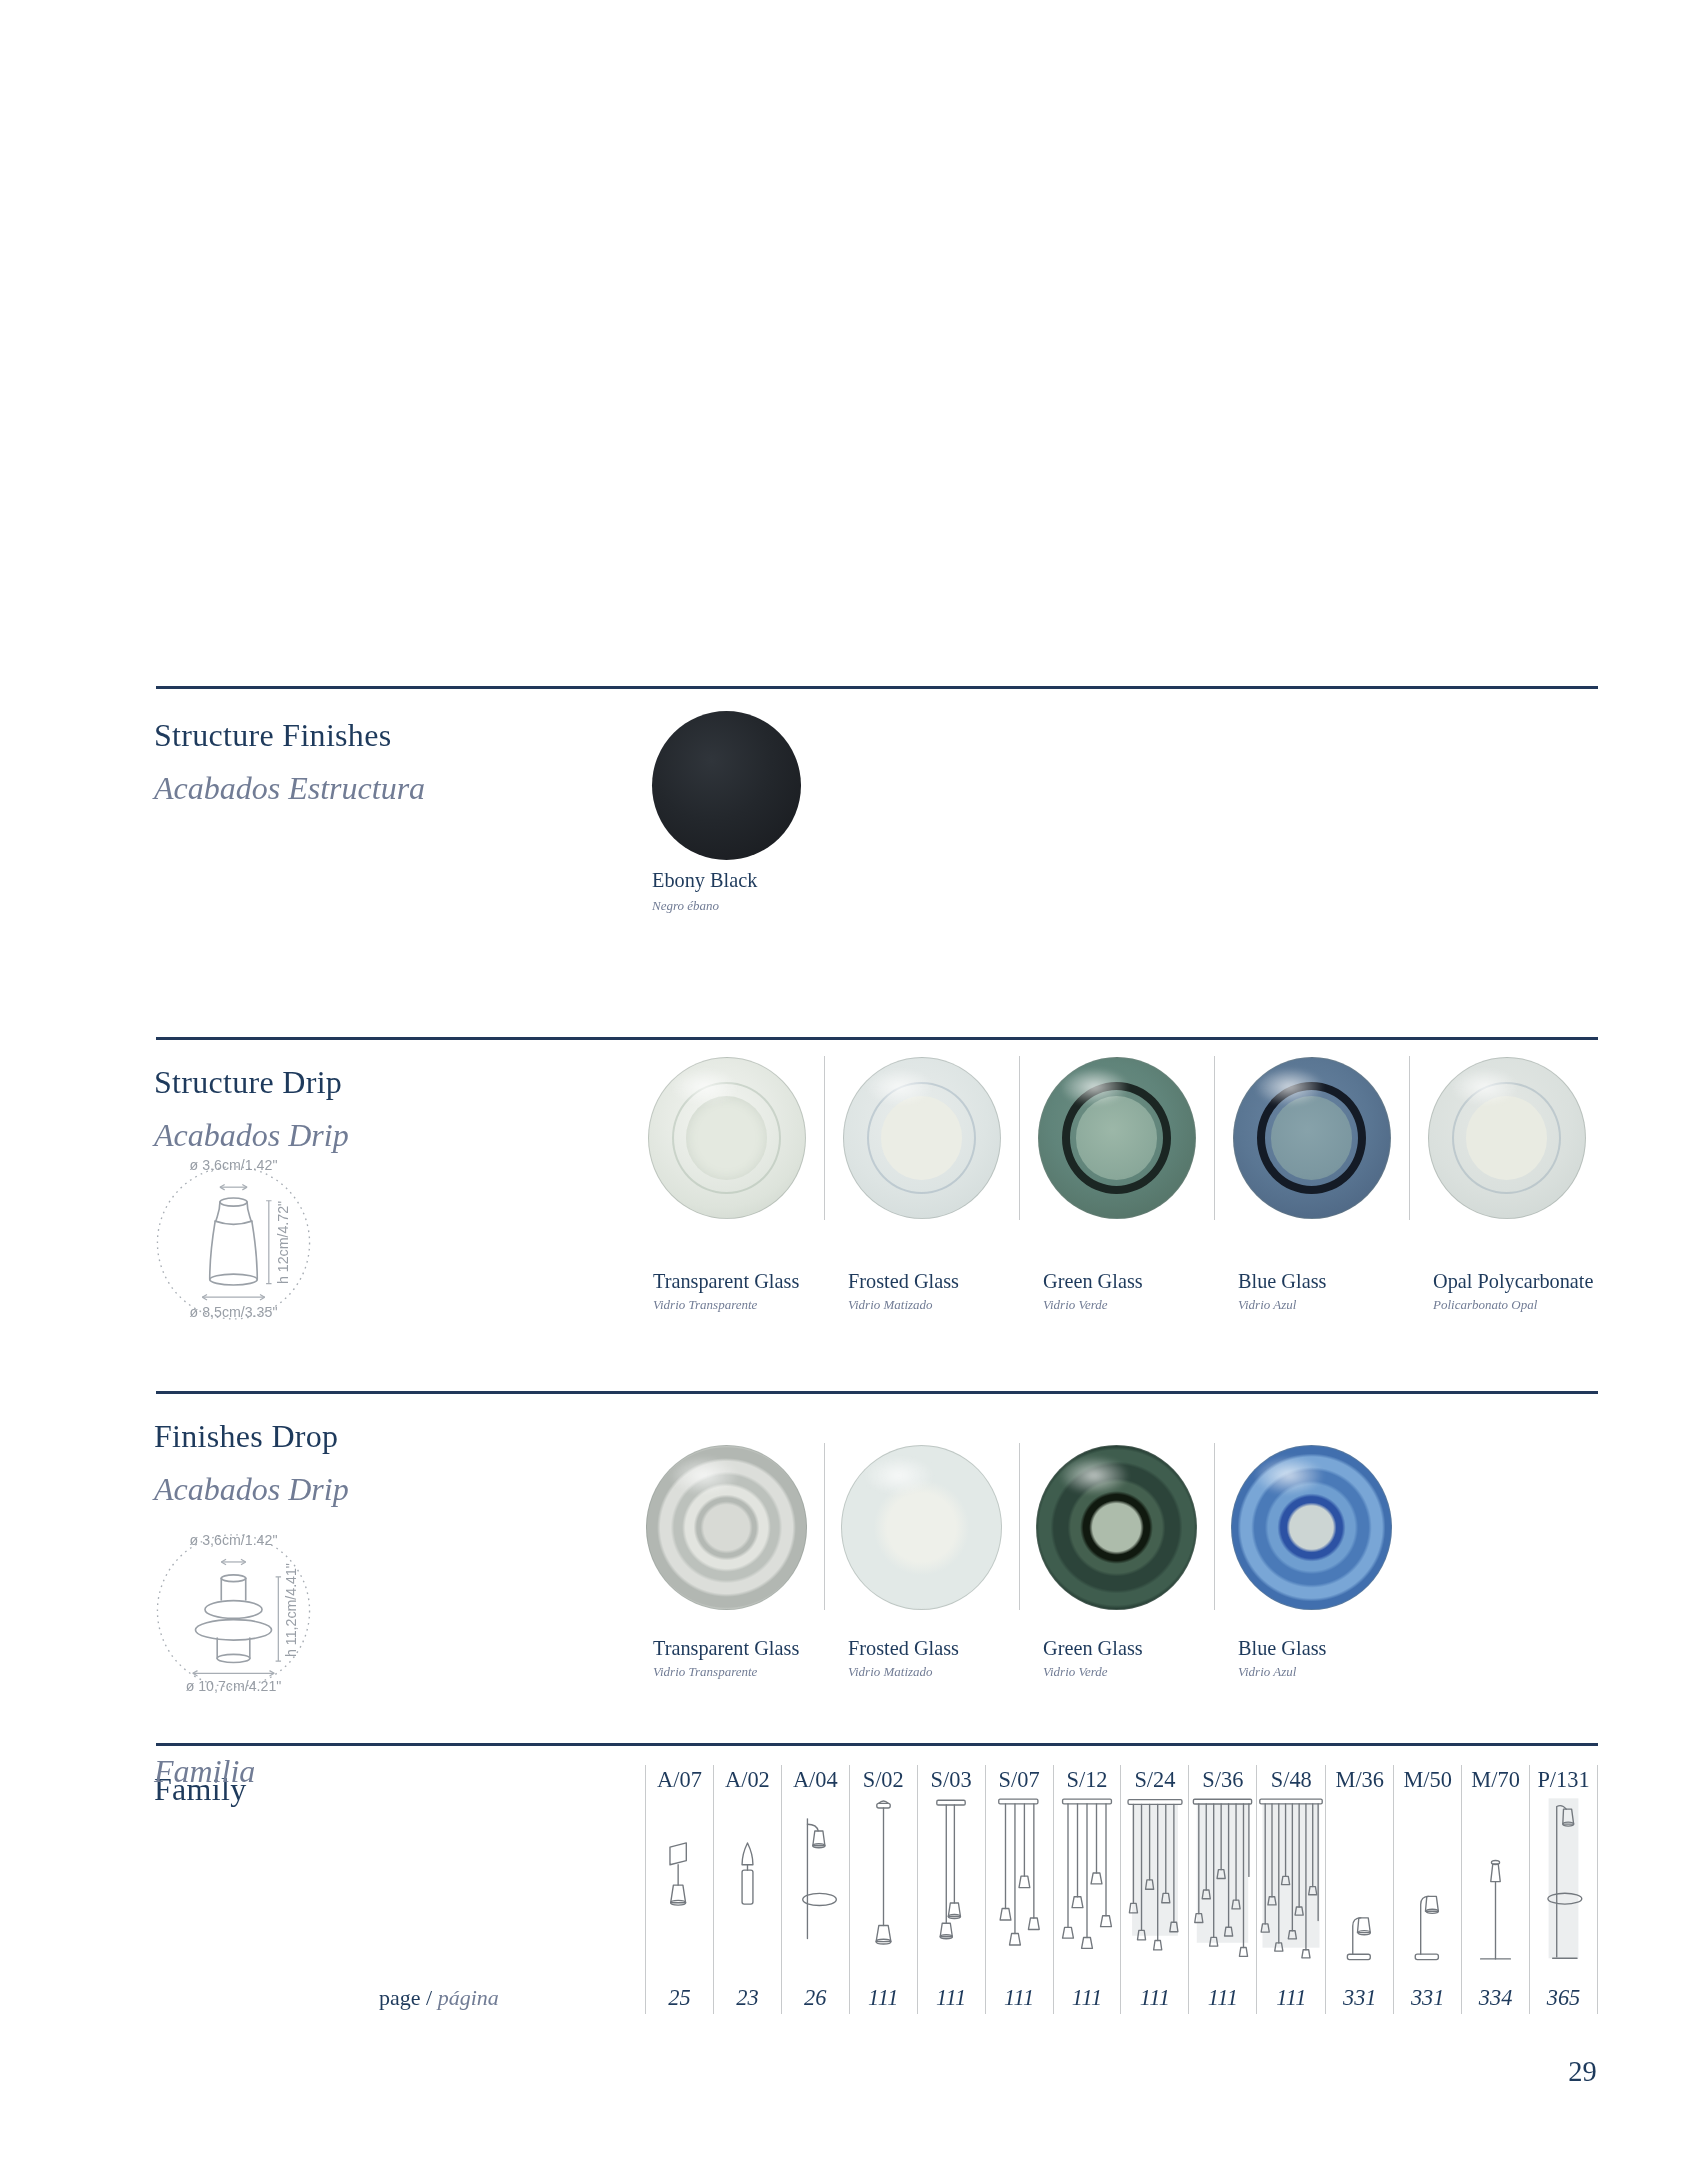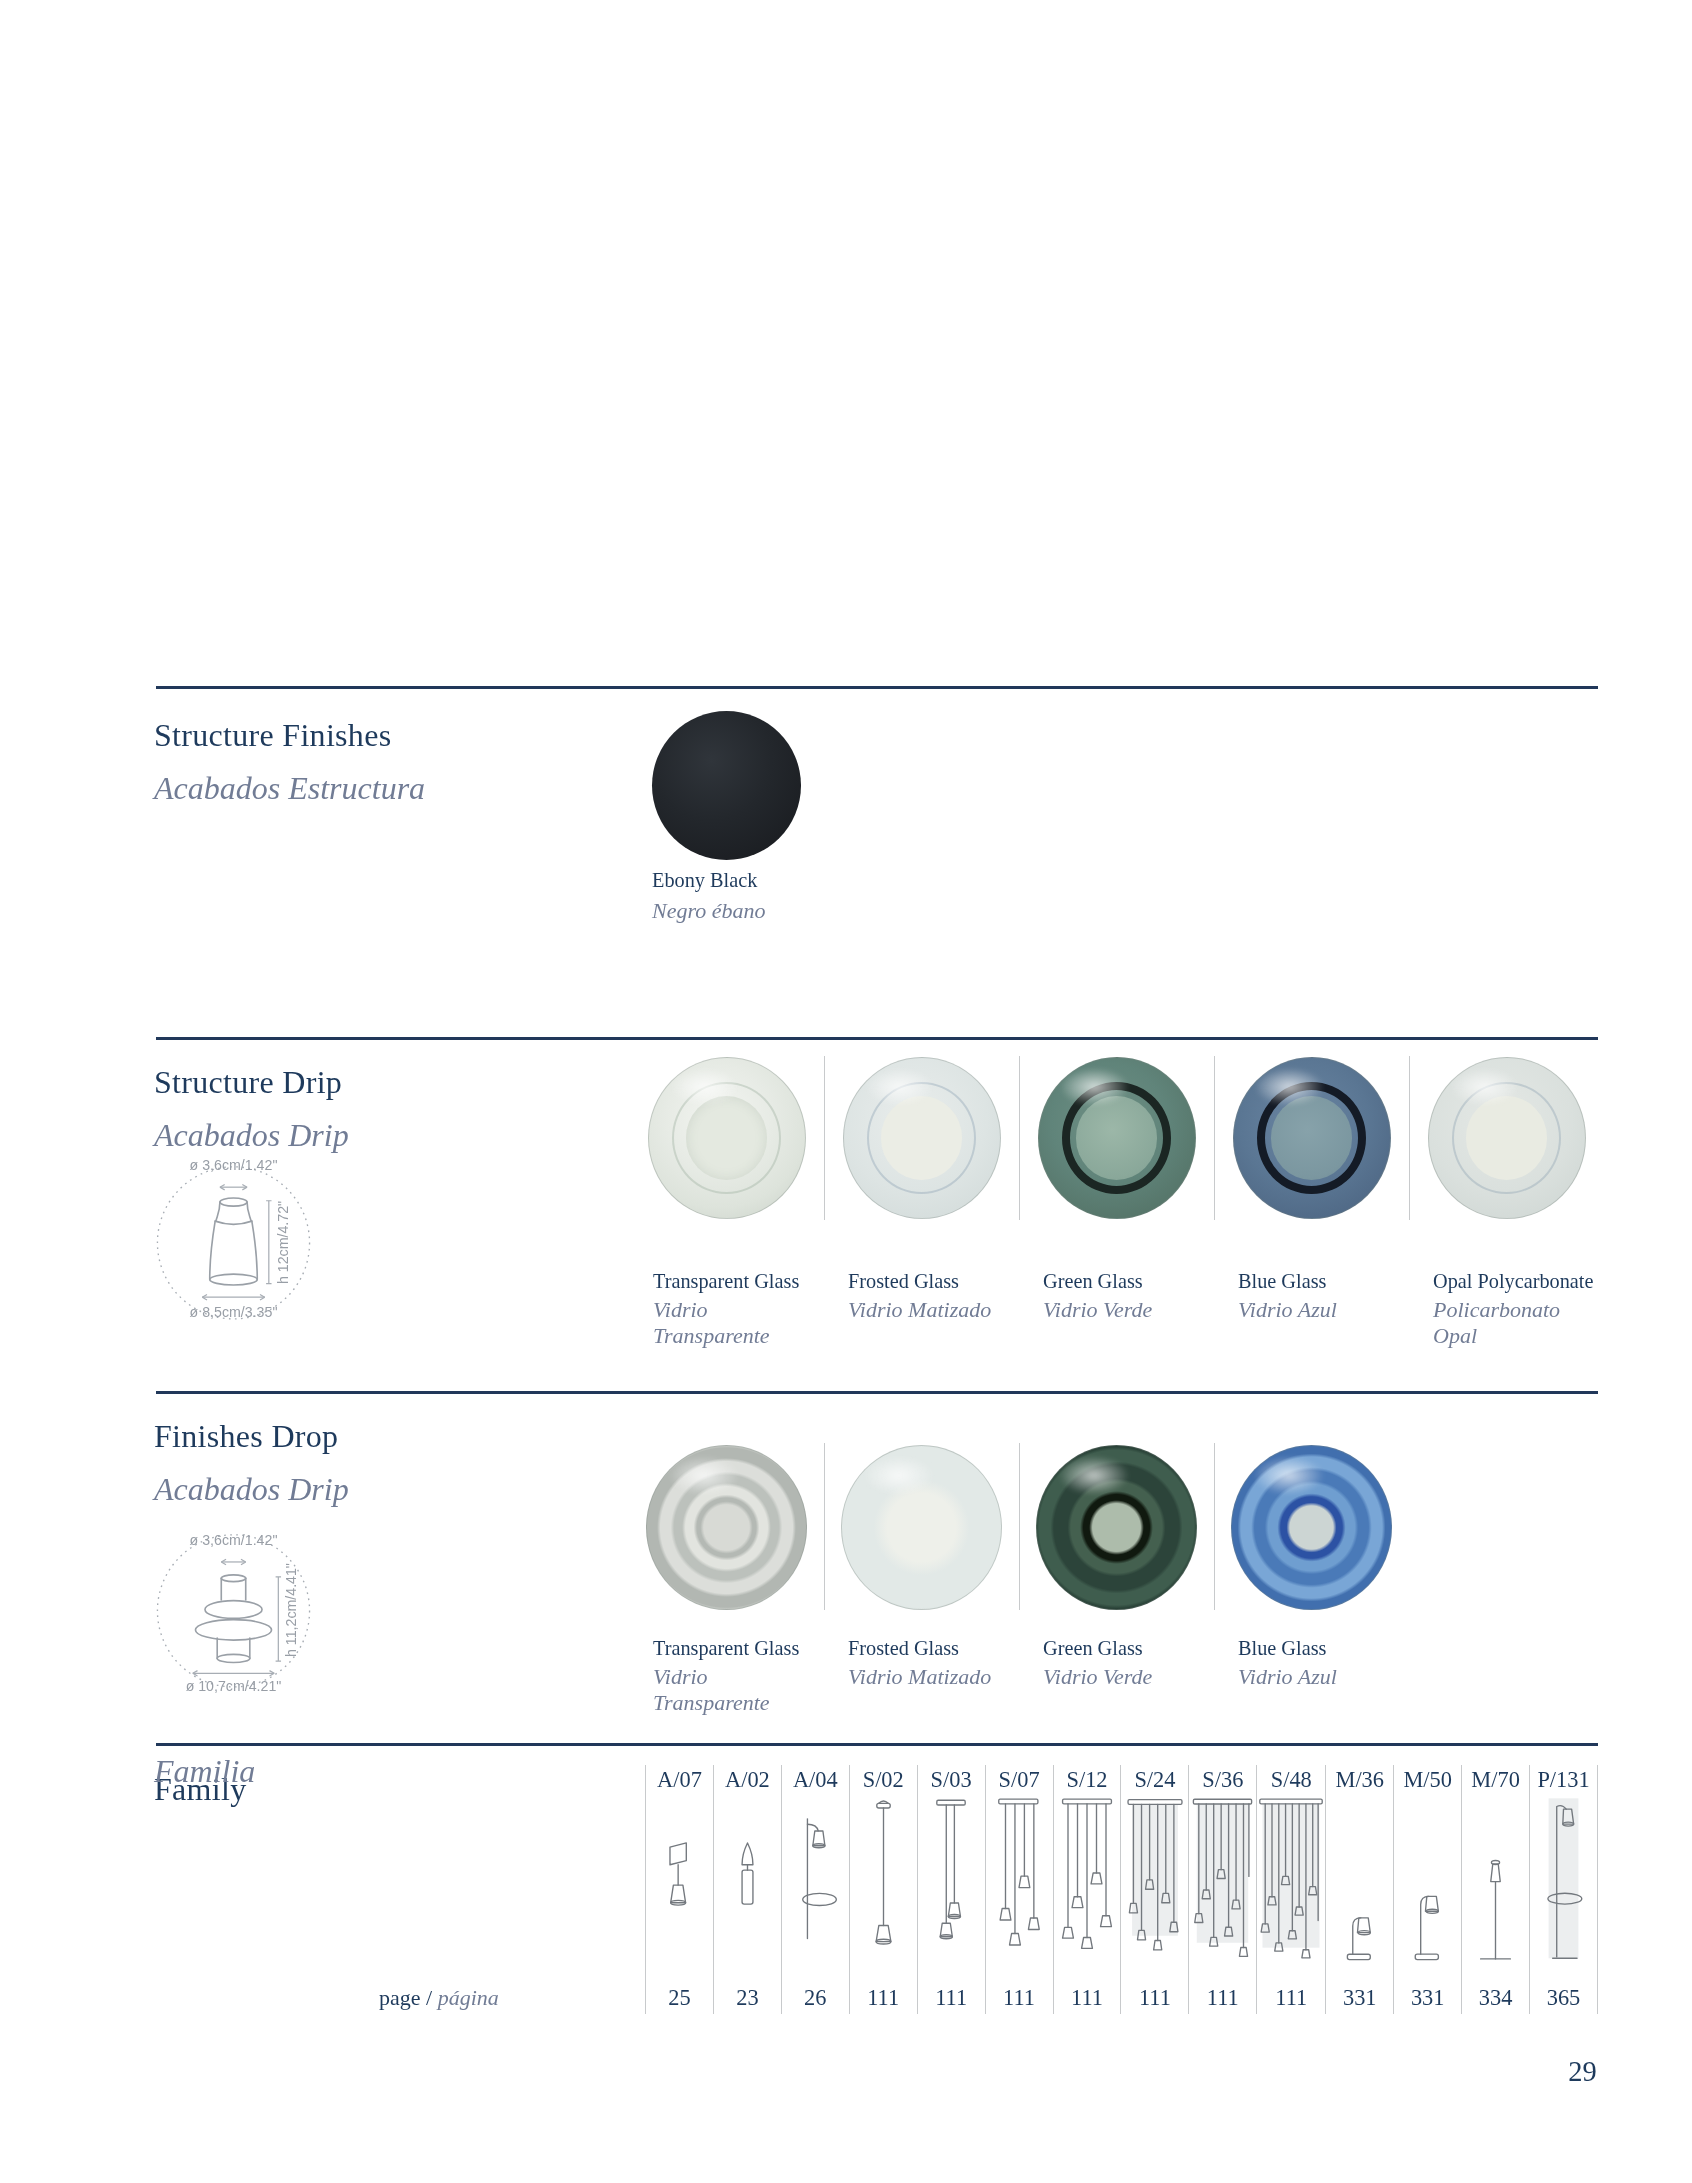--- a/index.html
+++ b/index.html
@@ -2,21 +2,21 @@
 <html style="font-size:11px"><head>
 <meta charset="utf-8">
 <style>
   html,body{margin:0;padding:0;background:#ffffff;}
   .page{position:relative;width:1692px;height:2183px;background:#ffffff;overflow:hidden;
         font-family:"Liberation Serif","DejaVu Serif",serif;}
   .rule{position:absolute;left:156px;width:1442px;height:2.7px;background:#21385a;}
   .sec-title{position:absolute;left:154px;font-size:32px;color:#1e3a5c;letter-spacing:0.3px;}
   .sec-sub{position:absolute;left:154px;font-size:32px;color:#717c95;font-style:italic;}
   .sw-name{font-size:20.3px;color:#1e3a5c;}
-  .sw-sub{font-size:22px;color:#717c95;font-style:italic;margin-top:4.1px;}
+  .sw-sub{font-size:13px;color:#717c95;font-style:italic;margin-top:4.1px;}
 
   
   .disc{width:156px;height:160px;border-radius:50%;margin:0 auto;position:relative;
         border:0.7px solid rgba(130,140,135,.35);}
   .disc .ring{position:absolute;inset:15%;border-radius:50%;}
   .disc .ctr{position:absolute;inset:24%;border-radius:50%;}
   .disc .hl{position:absolute;left:14%;top:6%;width:44%;height:24%;border-radius:50%;
         background:radial-gradient(ellipse,rgba(255,255,255,.7),rgba(255,255,255,0) 72%);
         filter:blur(2.7px);}
   .ebony{position:absolute;left:652px;top:711px;width:149px;height:149px;border-radius:50%;
@@ -60,21 +60,21 @@
   .dimtxt{font-family:"Liberation Sans","DejaVu Sans",sans-serif;font-size:14.2px;color:#989ea6;}
 
   
   .famtable{position:absolute;left:645px;top:1765px;width:953px;height:249px;display:flex;}
   .fcol{flex:1 1 0;border-left:1.4px solid #c8cacc;box-sizing:border-box;display:flex;
         flex-direction:column;align-items:center;}
   .fcol:last-child{border-right:1.4px solid #c8cacc;}
   .fcode{height:31px;font-size:22.4px;color:#1e3a5c;display:flex;align-items:center;}
   .fsketch{height:169px;width:100%;display:flex;justify-content:center;}
   .al-c{align-items:center;}  .al-t{align-items:flex-start;}  .al-b{align-items:flex-end;}
-  .fpage{height:49px;display:flex;align-items:flex-end;padding-bottom:2.7px;font-size:22.4px;color:#1e3a5c;}
+  .fpage{height:49px;display:flex;align-items:flex-end;padding-bottom:2.7px;font-size:22.4px;color:#1e3a5c;font-style:italic;}
   .sk{stroke:#73787e;stroke-width:2;fill:none;stroke-linejoin:round;stroke-linecap:round;}
   .skf{fill:#dfe2e4;stroke:none;opacity:.6;}
 
   .pagelabel{position:absolute;left:379px;top:1985px;width:234px;font-size:22px;color:#1e3a5c;}
   .pagelabel .es{font-style:italic;color:#717c95;}
   .pagenum{position:absolute;left:1552px;top:2056px;width:61px;text-align:center;font-size:28.5px;color:#1e3a5c;}
 </style>
 </head>
 <body>
 

